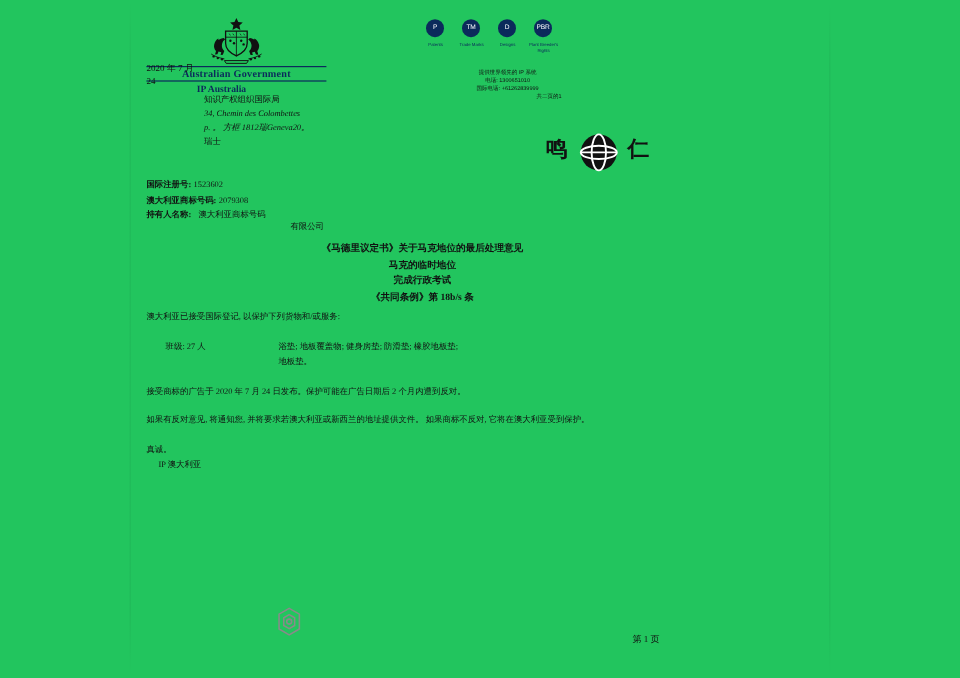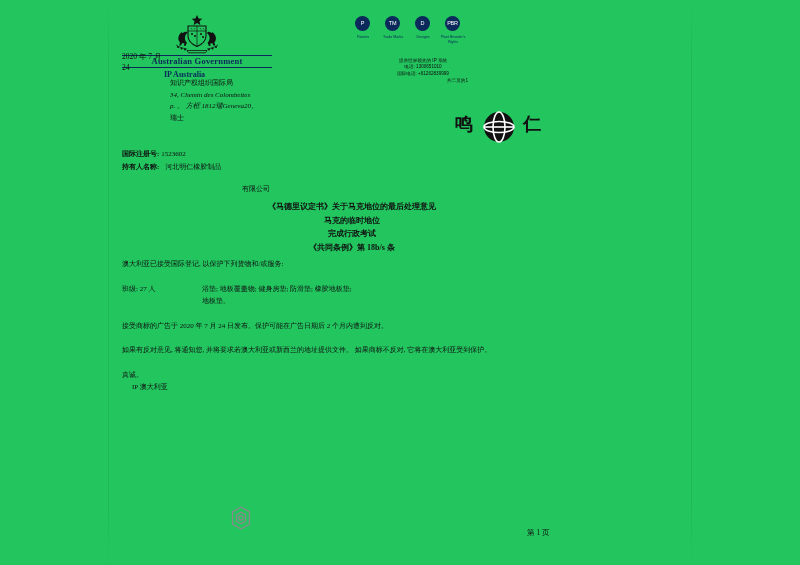--- a/index.html
+++ b/index.html
@@ -215,22 +215,22 @@
     position: absolute;
     left: 122px;
     top: 258px;
     width: 470px;
     font-size: 7px;
     line-height: 12.5px;
   }
   .body p { margin: 0 0 12px 0; }
   .two-col {
     display: flex;
-    gap: 0;
-    margin: 0 0 12px 0;
+    gap: 14px;
+    margin: 0 0 12px 16px;
   }
   .two-col .c1 { width: 80px; flex: none; }
   .two-col .c2 { flex: 1; }
   .two-col .c2 div { line-height: 12.5px; }
   .sig { margin-top: 0; }
   .sig .l2 { margin-left: 10px; }
 
   
   .footer-logo {
     position: absolute;
@@ -324,21 +324,24 @@
       <ellipse cx="17" cy="17" rx="6" ry="15" fill="none" stroke="#fff" stroke-width="1.6"></ellipse>
       <line x1="2" y1="17" x2="32" y2="17" stroke="#fff" stroke-width="1.6"></line>
     </svg>
   </div>
 
   <div class="refs">
     <div class="row">
       <b>国际注册号:</b><span class="val">1523602</span>
     </div>
     <div class="row">
-      <b>持有人名称:</b><span class="holder-name">河北明仁橡胶制品</span>
+      <b>澳大利亚商标号码:</b><span class="val">2079308</span>
+    </div>
+    <div class="row">
+      <b>持有人名称:</b><span class="holder-name">澳大利亚商标号码</span>
     </div>
   </div>
   <div class="holder-cont">有限公司</div>
 
   <div class="titleblock">
     <div>《马德里议定书》关于马克地位的最后处理意见</div>
     <div>马克的临时地位</div>
     <div>完成行政考试</div>
     <div>《共同条例》第 18b/s 条</div>
   </div>

